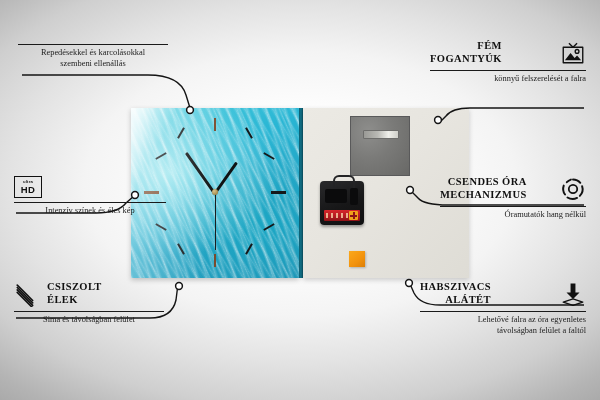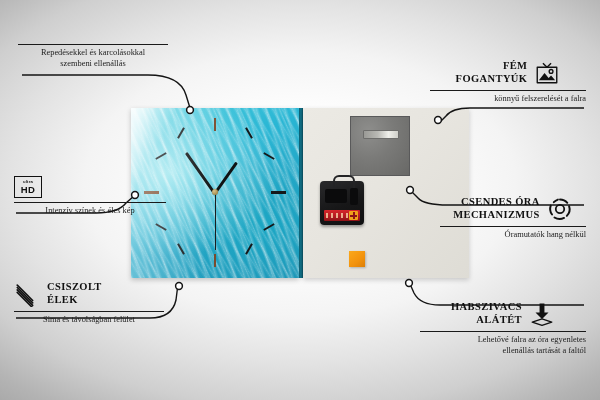--- a/index.html
+++ b/index.html
@@ -137,21 +137,21 @@
   .co-rule{
     height:1px;background:#1a1a1a;margin:4px 0 3px 0;
   }
   .co-desc{
     font-family:"Liberation Serif", serif;
     font-size:8.4px;color:#1c1c1c;line-height:1.3;white-space:nowrap;
   }
   .co-left .co-head{justify-content:flex-start;}
   .co-left .co-title{text-align:left;}
   .co-left .co-desc{text-align:center;}
-  .co-right .co-head{justify-content:center;margin-top:20px;}
+  .co-right .co-head{justify-content:space-between;}
   .co-right .co-title{text-align:right;}
   .co-right .co-desc{text-align:right;}
 
   .ico{width:26px;height:26px;flex:0 0 26px;display:block;}
   .ico svg{display:block;width:26px;height:26px;}
 
   .hdicon{
     width:26px;height:20px;flex:0 0 26px;border:1.4px solid #111;
     border-radius:0;display:flex;flex-direction:column;
     align-items:center;justify-content:center;line-height:1;
@@ -325,16 +325,16 @@
       </div>
       <span class="ico">
         <svg viewBox="0 0 32 32">
           <path d="M13 3 L19 3 L19 14 L24 14 L16 22 L8 14 L13 14 Z" fill="#111"></path>
           <path d="M16 22 L28 26 L16 30 L4 26 Z" fill="none" stroke="#111" stroke-width="1.8" stroke-linejoin="round"></path>
         </svg>
       </span>
     </div>
     <div class="co-rule"></div>
     <div class="co-desc">Lehetővé falra az óra egyenletes</div>
-    <div class="co-desc">ellenállás tartását a faltól</div>
+    <div class="co-desc">távolságban felület a faltól</div>
   </div>
 
 </div>
 
 </body></html>

